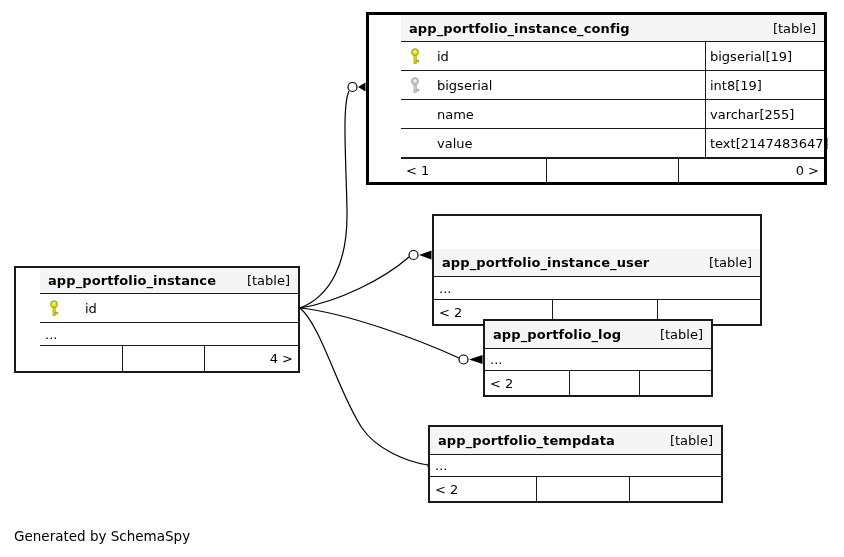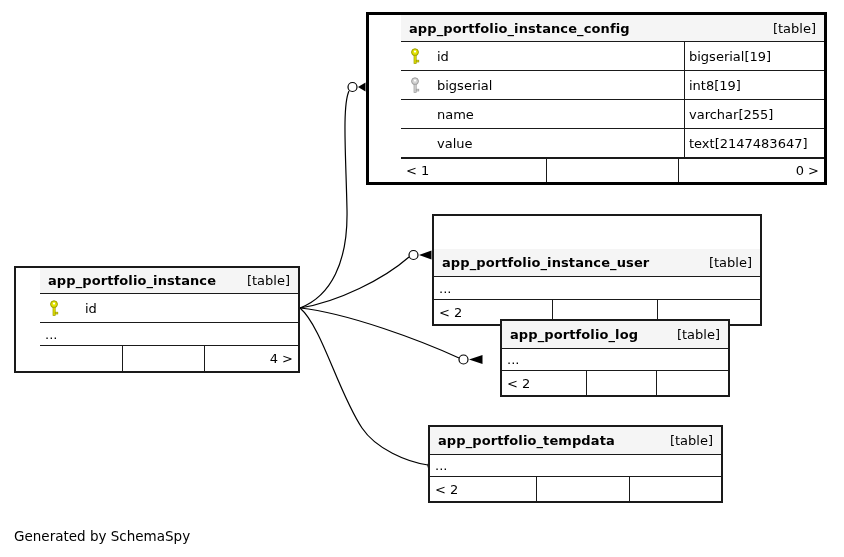--- a/index.html
+++ b/index.html
@@ -80,21 +80,21 @@
   }
   .tbl-footer .cell:last-child { border-right: none; }
   .tbl-footer .cell.right { justify-content: flex-end; }
 
   
   #tbl-config { left: 366px; top: 12px; width: 461px; }
   #tbl-config .tbl-header { height: 27px; }
   #tbl-config .tbl-row { height: 29px; }
   #tbl-config .tbl-row:last-of-type { border-bottom: none; }
   #tbl-config .colname { padding-left: 5px; }
-  #tbl-config .coltype { width: 140px; }
+  #tbl-config .coltype { width: 119px; }
   #tbl-config .tbl-footer { height: 24px; border-top: 1px solid #1a1a1a; }
   #tbl-config .cell.c1 { width: 157px; }
   #tbl-config .cell.c2 { width: 142px; }
   #tbl-config .cell.c3 { width: 156px; }
 
   
   #tbl-instance { left: 14px; top: 266px; width: 286px; padding-left: 24px; }
   #tbl-instance .tbl-header { height: 26px; }
   #tbl-instance .tbl-row { height: 29px; }
   #tbl-instance .colname { padding-left: 14px; }
@@ -107,21 +107,21 @@
   
   #tbl-user { left: 432px; top: 214px; width: 330px; }
   #tbl-user .tbl-header { height: 28px; margin-top: 33px; }
   #tbl-user .dots-row { height: 23px; }
   #tbl-user .tbl-footer { height: 24px; }
   #tbl-user .cell.c1 { width: 119px; }
   #tbl-user .cell.c2 { width: 105px; }
   #tbl-user .cell.c3 { width: 102px; }
 
   
-  #tbl-log { left: 483px; top: 319px; width: 230px; margin-left: 17px; }
+  #tbl-log { left: 483px; top: 319px; width: 230px; }
   #tbl-log .tbl-header { height: 28px; }
   #tbl-log .dots-row { height: 22px; }
   #tbl-log .tbl-footer { height: 24px; }
   #tbl-log .cell.c1 { width: 85px; }
   #tbl-log .cell.c2 { width: 70px; }
   #tbl-log .cell.c3 { width: 71px; }
 
   
   #tbl-tempdata { left: 428px; top: 425px; width: 295px; }
   #tbl-tempdata .tbl-header { height: 28px; }

